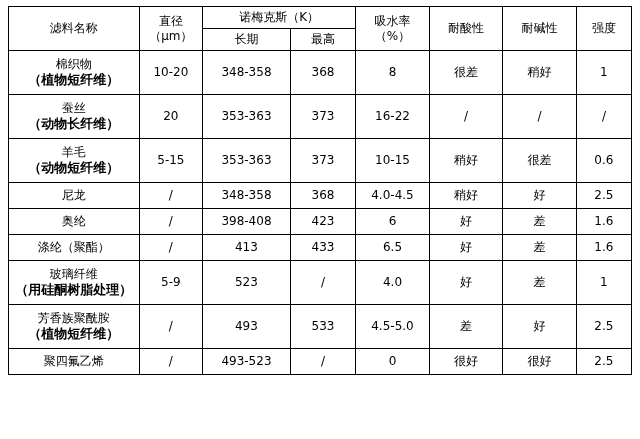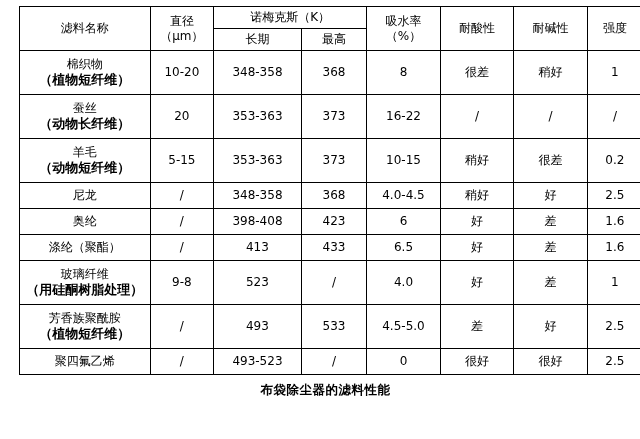--- a/index.html
+++ b/index.html
@@ -12,21 +12,21 @@
     height: 439px;
     font-family: "DejaVu Sans", "Liberation Sans", sans-serif;
     color: #000000;
     overflow: hidden;
   }
   .sheet {
     width: 640px;
     height: 439px;
     position: relative;
     box-sizing: border-box;
-    padding: 6px 8px 0 19px;
+    padding: 6px 8px 0 8px;
   }
   table.filter-table {
     width: 624px;
     border-collapse: collapse;
     table-layout: fixed;
     margin: 0 auto;
   }
   table.filter-table td,
   table.filter-table th {
     border: 1px solid #000000;
@@ -136,21 +136,21 @@
           <td>/</td>
         </tr>
         <tr class="row-two">
           <td class="name-cell"><span>羊毛</span><span class="sub">（动物短纤维）</span></td>
           <td>5-15</td>
           <td>353-363</td>
           <td>373</td>
           <td>10-15</td>
           <td>稍好</td>
           <td>很差</td>
-          <td>0.2</td>
+          <td>0.6</td>
         </tr>
         <tr class="row-one">
           <td class="name-cell"><span>尼龙</span></td>
           <td>/</td>
           <td>348-358</td>
           <td>368</td>
           <td>4.0-4.5</td>
           <td>稍好</td>
           <td>好</td>
           <td>2.5</td>
@@ -170,21 +170,21 @@
           <td>/</td>
           <td>413</td>
           <td>433</td>
           <td>6.5</td>
           <td>好</td>
           <td>差</td>
           <td>1.6</td>
         </tr>
         <tr class="row-two">
           <td class="name-cell"><span>玻璃纤维</span><span class="sub">（用硅酮树脂处理）</span></td>
-          <td>9-8</td>
+          <td>5-9</td>
           <td>523</td>
           <td>/</td>
           <td>4.0</td>
           <td>好</td>
           <td>差</td>
           <td>1</td>
         </tr>
         <tr class="row-two">
           <td class="name-cell"><span>芳香族聚酰胺</span><span class="sub">（植物短纤维）</span></td>
           <td>/</td>
@@ -201,15 +201,14 @@
           <td>493-523</td>
           <td>/</td>
           <td>0</td>
           <td>很好</td>
           <td>很好</td>
           <td>2.5</td>
         </tr>
       </tbody>
   </table>
 
-  <div class="caption">布袋除尘器的滤料性能</div>
 
 </div>
 
 </body></html>

